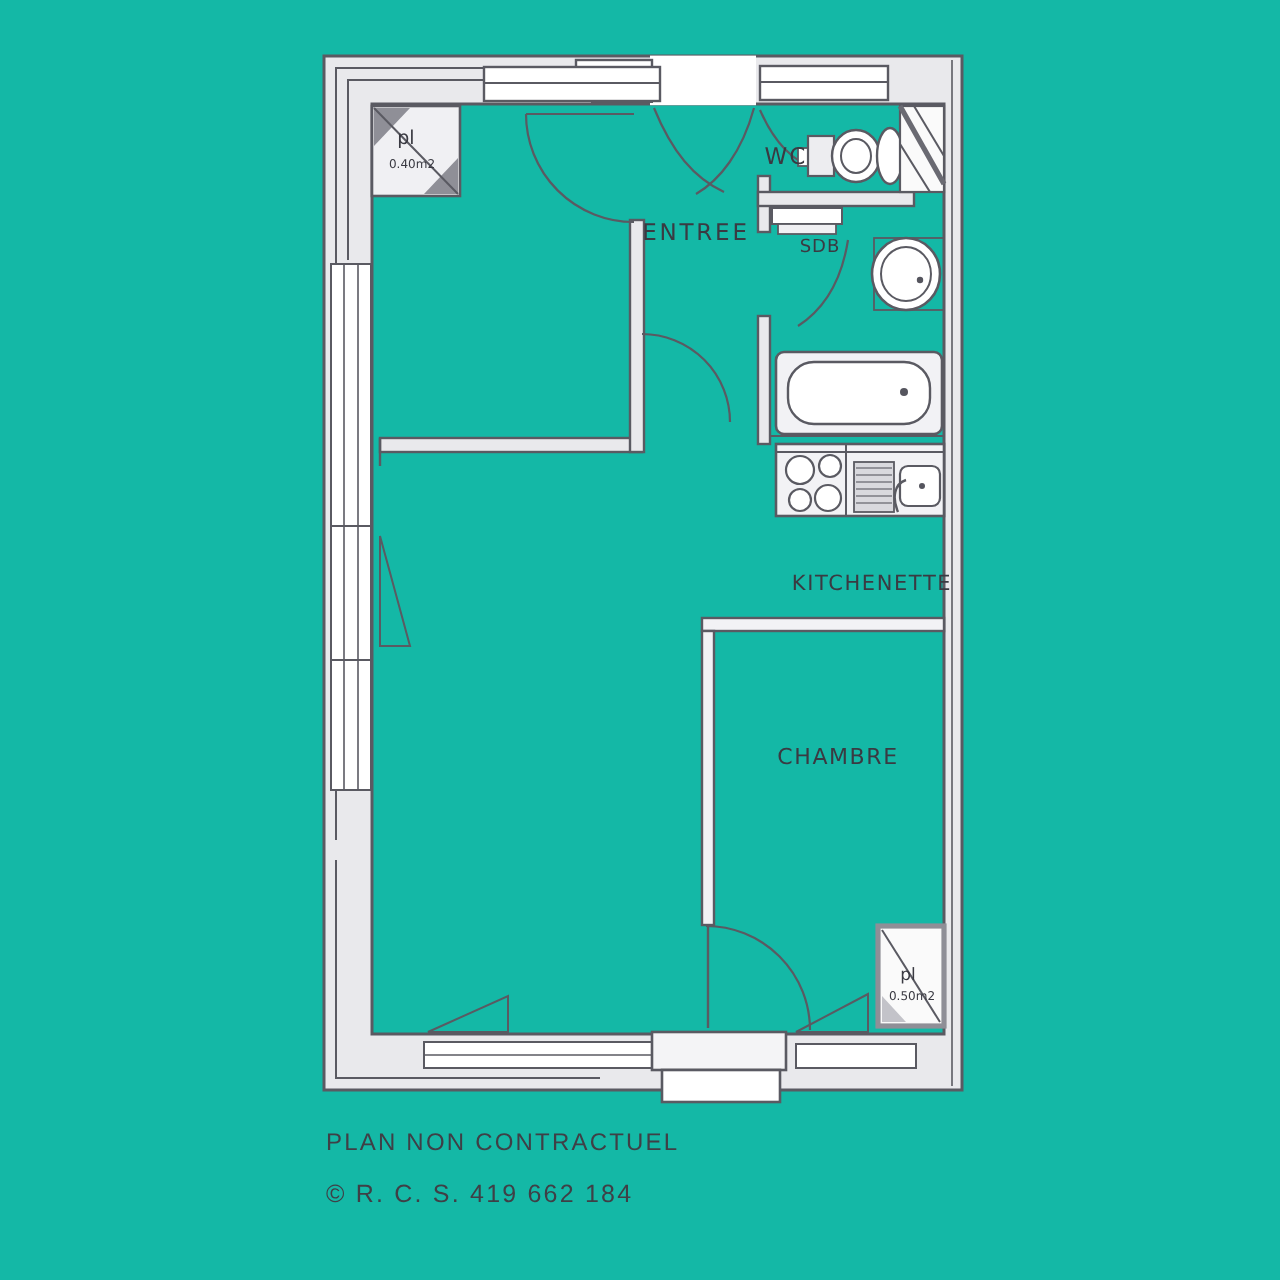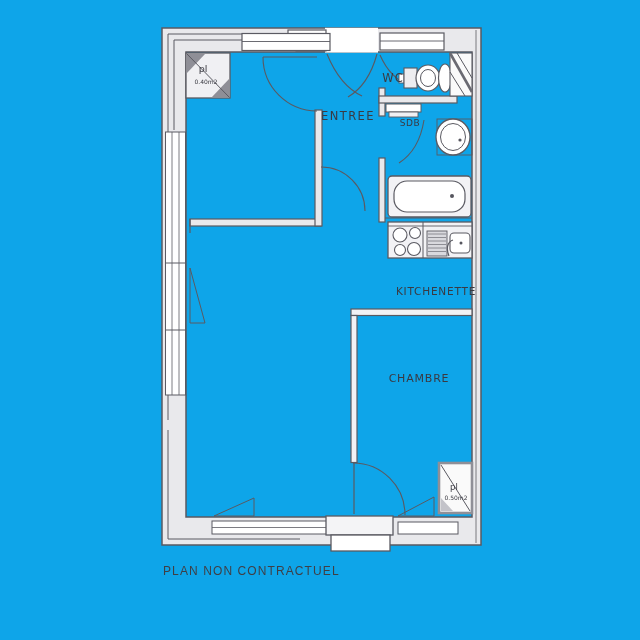--- a/index.html
+++ b/index.html
@@ -1,16 +1,16 @@
 <!DOCTYPE html>
 <html><head>
 <meta charset="utf-8">
 <style>
   html,body{margin:0;padding:0;background:#ffffff;}
-  .page{position:relative;width:640px;height:640px;background:#0ea5e9;overflow:hidden;
+  .page{position:relative;width:640px;height:640px;background:#14b8a6;overflow:hidden;
         font-family:"Liberation Sans",sans-serif;}
   .plan-svg{position:absolute;left:0;top:0;}
   .plan-label{font-family:"DejaVu Sans",sans-serif;fill:#3a3a42;}
   .footer{position:absolute;left:163px;top:564px;color:#42424a;}
   .footer-line1{font-size:12px;letter-spacing:1.1px;font-weight:500;color:#3f3f46;}
   .footer-line2{margin-top:12px;font-size:12.5px;letter-spacing:1.1px;font-weight:500;color:#3f3f46;}
   svg *{vector-effect:none;}
 </style>
 </head>
 <body>
@@ -176,15 +176,16 @@
     <line x1="441" y1="465" x2="470" y2="511" stroke="#5a5a62" stroke-width="1"></line>
     <polygon points="441,498 441,511 453,511" fill="#c3c3c9"></polygon>
     <text class="plan-label" x="454" y="490" font-size="8.5" text-anchor="middle">pl</text>
     <text class="plan-label" x="456" y="500" font-size="6" text-anchor="middle">0.50m2</text>
   </g>
 
 </svg>
 
 <div class="footer">
   <div class="footer-line1">PLAN NON CONTRACTUEL</div>
+  <div class="footer-line2">© R. C. S. 419 662 184</div>
 </div>
 
 </div>
 
 </body></html>

